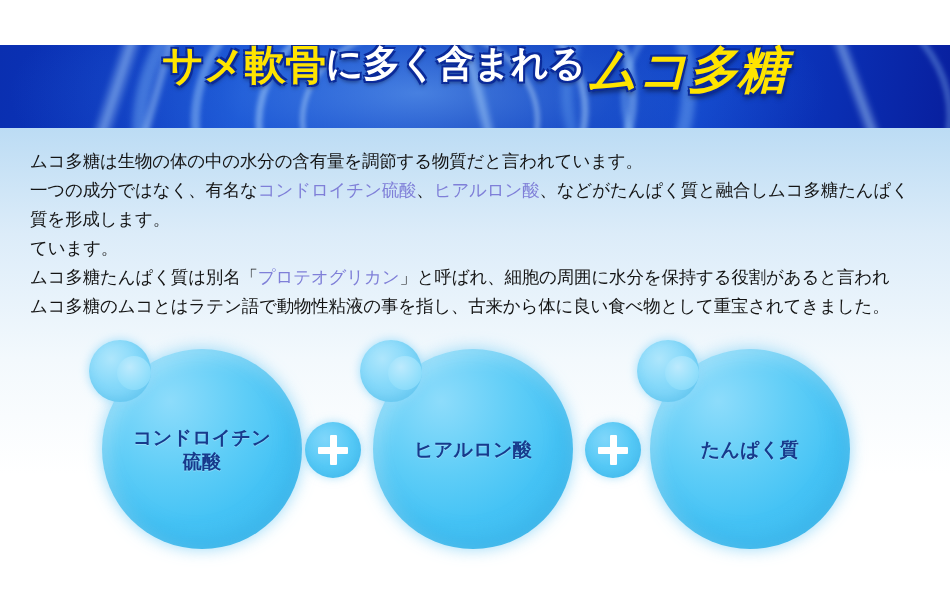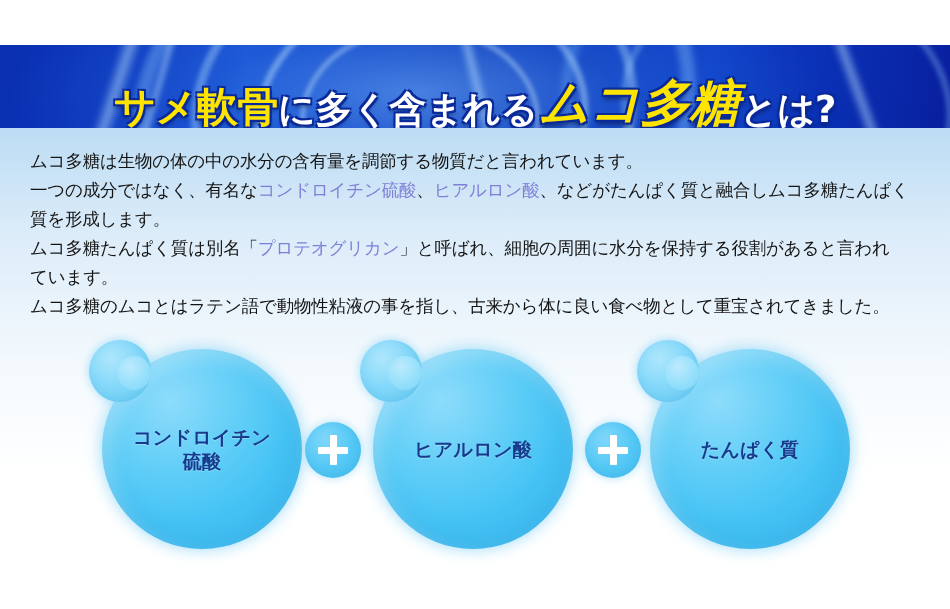--- a/index.html
+++ b/index.html
@@ -62,21 +62,21 @@
   .streak.k1 { left: 105px; top: -20px; width: 22px; height: 130px; transform: rotate(18deg); }
   .streak.k2 { left: 150px; top: -10px; width: 12px; height: 120px; transform: rotate(16deg); }
   .streak.k3 { left: 470px; top: -15px; width: 16px; height: 120px; transform: rotate(-14deg); }
   .streak.k4 { left: 850px; top: -10px; width: 18px; height: 120px; transform: rotate(-20deg); }
 
   .banner-title {
     position: absolute;
     left: 0; top: 0;
     width: 950px; height: 83px;
     display: flex;
-    align-items: flex-end;
+    align-items: flex-start;
     justify-content: center;
     white-space: nowrap;
     letter-spacing: -0.5px;
   }
   .banner-title span {
     font-weight: bold;
     font-family: "DejaVu Sans", "Liberation Sans", sans-serif;
   }
   .t-yellow {
     color: #ffe400;
@@ -231,41 +231,40 @@
     <div class="swirl s6"></div>
     <div class="streak k1"></div>
     <div class="streak k2"></div>
     <div class="streak k3"></div>
     <div class="streak k4"></div>
 
     <div class="banner-title">
       <span class="t-yellow">サメ軟骨</span>
       <span class="t-white">に多く含まれる</span>
       <span class="t-yellow-big">ムコ多糖</span>
-      <span class="t-white">とは?</span>
     </div>
   </div>
 
   <div class="body-area">
 
     <div class="paragraph">
       <p>
         <span>ムコ多糖は生物の体の中の水分の含有量を調節する物質だと言われています。</span>
       </p>
       <p>
         <span>一つの成分ではなく、有名な</span><span class="hl">コンドロイチン硫酸</span><span>、</span><span class="hl">ヒアルロン酸</span><span>、などがたんぱく質と融合しムコ多糖たんぱく</span>
       </p>
       <p>
         <span>質を形成します。</span>
       </p>
       <p>
+        <span>ています。</span>
+      </p>
+      <p>
         <span>ムコ多糖たんぱく質は別名「</span><span class="hl">プロテオグリカン</span><span>」と呼ばれ、細胞の周囲に水分を保持する役割があると言われ</span>
-      </p>
-      <p>
-        <span>ています。</span>
       </p>
       <p>
         <span>ムコ多糖のムコとはラテン語で動物性粘液の事を指し、古来から体に良い食べ物として重宝されてきました。</span>
       </p>
     </div>
 
     <div class="circle-row">
 
       <div class="bubble-group g1">
         <div class="big-bubble">

